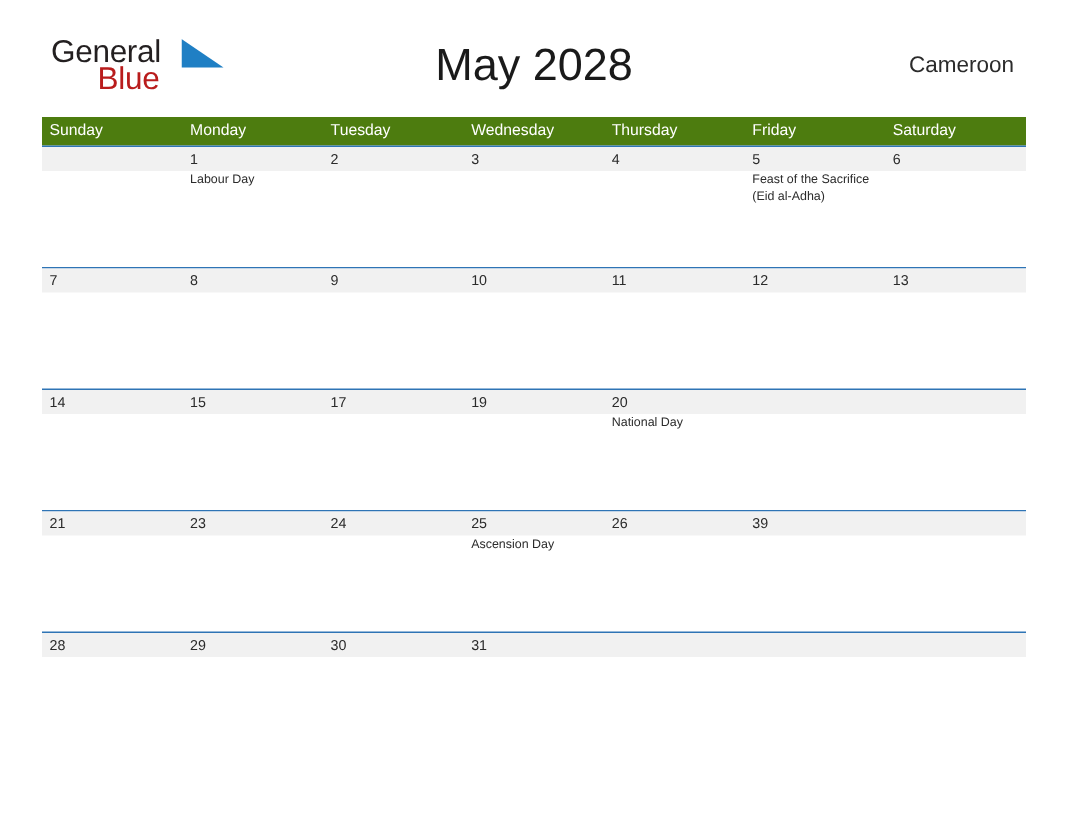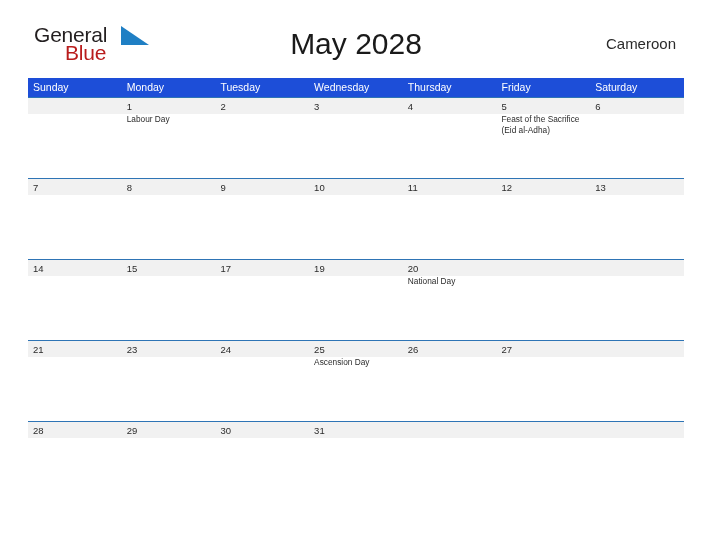--- a/index.html
+++ b/index.html
@@ -88,21 +88,21 @@
   
   .calendar {
     position: absolute;
     left: 28px;
     top: 78px;
     width: 656px;
   }
 
   .weekday-row {
     display: flex;
-    background: #1d4ed8;
+    background: #4d7c0f;
     height: 19px;
   }
   .weekday {
     width: 93.71px;
     box-sizing: border-box;
     padding-left: 5px;
     color: #ffffff;
     font-size: 10.5px;
     line-height: 19px;
     white-space: nowrap;
@@ -302,21 +302,21 @@
         </div>
         <div class="cell">
           <div class="daynum">25</div>
           <div class="event">Ascension Day</div>
         </div>
         <div class="cell">
           <div class="daynum">26</div>
           <div class="event"></div>
         </div>
         <div class="cell">
-          <div class="daynum">27</div>
+          <div class="daynum">39</div>
           <div class="event"></div>
         </div>
       </div>
     </div>
 
     <div class="week-row">
       <div class="daynum-band"></div>
       <div class="cells">
         <div class="cell">
           <div class="daynum">28</div>

